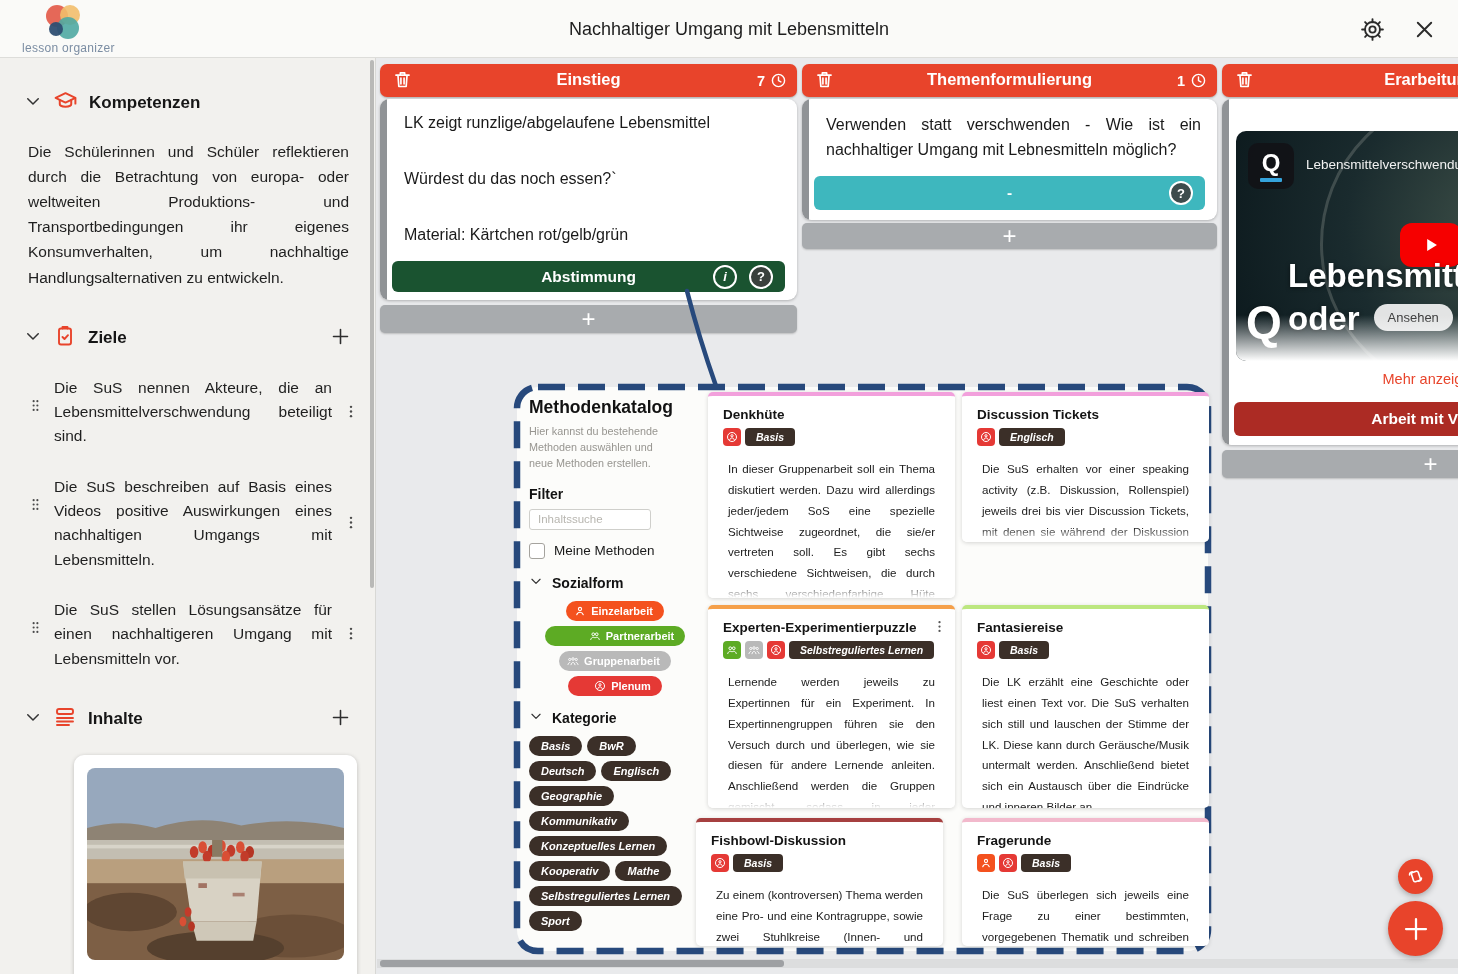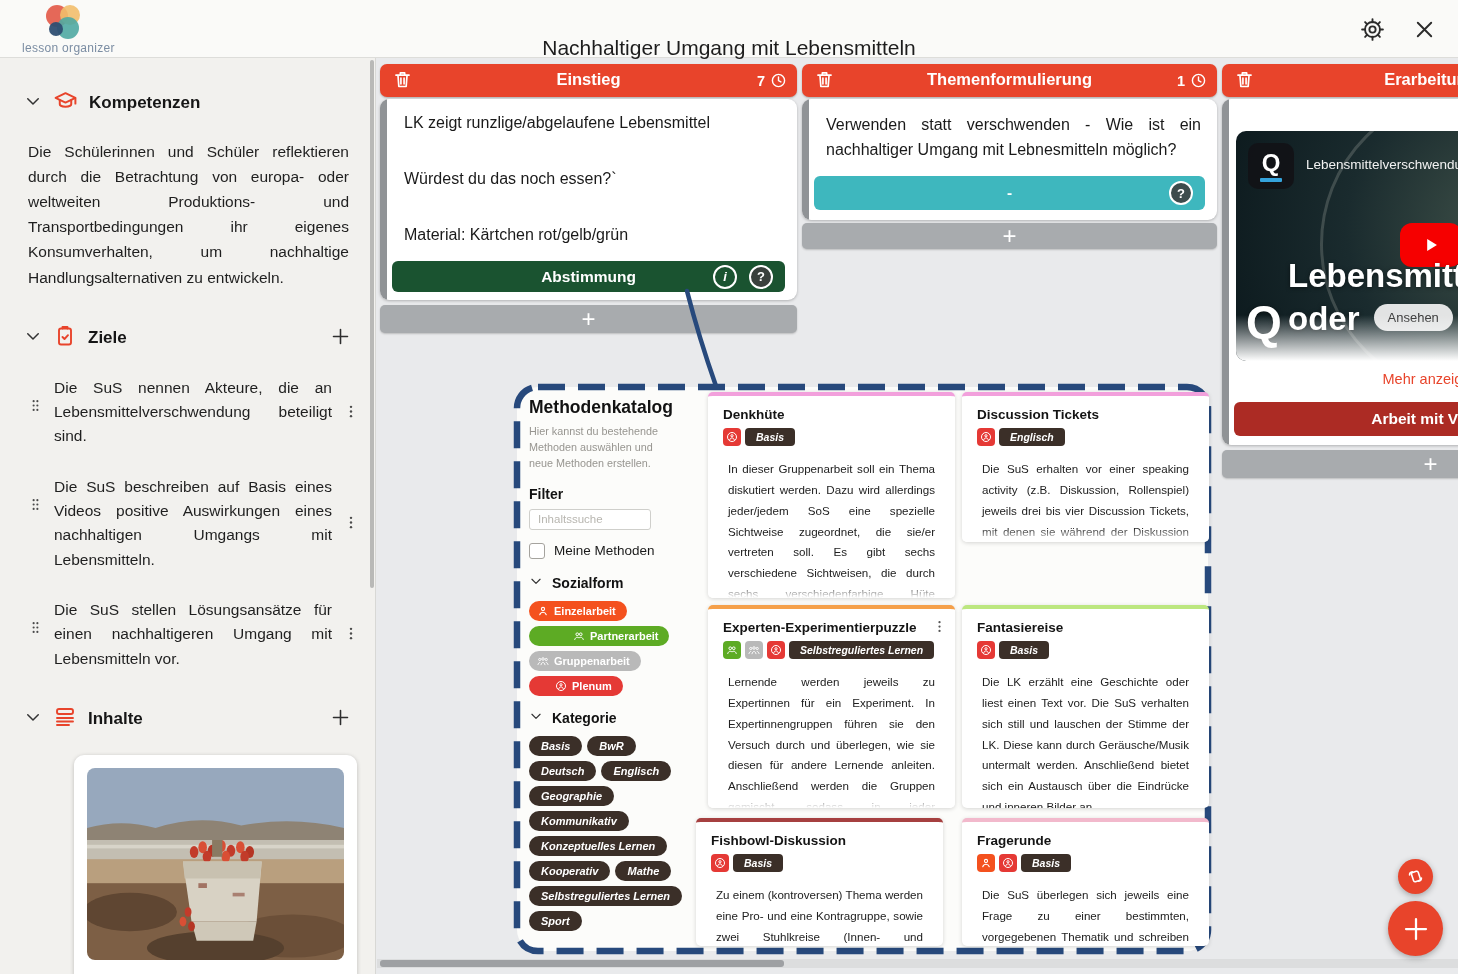--- a/index.html
+++ b/index.html
@@ -3,21 +3,21 @@
 <meta charset="utf-8">
 <style>
   * { margin:0; padding:0; box-sizing:border-box; }
   html,body { width:1458px; height:974px; font-family:"Liberation Sans", sans-serif; }
   .app { position:relative; width:1458px; height:974px; background:#E9EAEC; overflow:hidden; }
 
   
   .topbar { position:absolute; left:0; top:0; width:100%; height:58px; background:#FAFAF8; border-bottom:1px solid #DDDDDA; z-index:4; }
   .logo-icon { position:absolute; left:40px; top:2px; }
   .logo-text { position:absolute; left:12px; top:41px; font-size:12px; color:#7B8DA3; letter-spacing:.3px;margin-left:10px; }
-  .tb-title { position:absolute; left:50%; top:36px; transform:translateX(-50%); font-size:21px; font-weight:500; color:#1D1D1D; white-space:nowrap; }
+  .tb-title { position:absolute; left:50%; top:19px; transform:translateX(-50%); font-size:18px; font-weight:500; color:#1D1D1D; white-space:nowrap; }
   .tb-btn { position:absolute; top:17px; width:26px; height:26px; background:none; border:none; color:#2B2B2B; cursor:pointer; }
   .tb-gear { left:1359px; }
   .tb-close { left:1411px; top:18px; }
 
   
   .sidebar { position:absolute; left:0; top:58px; width:376px; bottom:0; background:#F2F1EE; border-right:1px solid #D8D8D5; overflow:hidden; z-index:2; }
   .sec-head { display:flex; align-items:center; gap:11px; margin:30px 24px 0 24px; }
   .sec-head .chev { color:#333; flex:none; }
   .sec-head .sic { color:#E8442B; flex:none; }
   .sec-label { font-size:17px; font-weight:600; color:#161616; }
@@ -75,21 +75,21 @@
   .kat-sub { margin-top:5px; width:142px; font-size:10.8px; line-height:1.5; color:#979590; }
   .kat-filter-label { margin-top:14px; font-size:14px; font-weight:700; color:#121212; }
   .kat-search { margin-top:7px; width:122px; height:21px; border:1px solid #CFCFCB; border-radius:3px; background:#fff; font-size:11.5px; padding:0 8px; font-family:inherit; color:#333; }
   .kat-search::placeholder { color:#B8B6B0; }
   .check-row { display:flex; align-items:center; gap:9px; margin-top:13px; }
   .checkbox { width:16px; height:16px; border:1.5px solid #A5A39E; border-radius:3px; background:#fff; cursor:pointer; }
   .check-label { font-size:13.5px; color:#1A1A1A; }
   .group-head { display:flex; align-items:center; gap:9px; margin-top:15px; }
   .group-head .chev { color:#333; }
   .group-label { font-size:14px; font-weight:700; color:#121212; }
-  .pill-col { display:flex; flex-direction:column; align-items:flex-start; gap:5px; margin-top:9px; }
+  .pill-col { display:flex; flex-direction:column; align-items:center; gap:5px; margin-top:9px; }
   .pill { display:flex; align-items:center; gap:5px; color:#fff; font-size:11px; font-weight:700; padding:4px 11px 4px 8px; border-radius:12px; border:none; cursor:pointer; font-family:inherit; }
   .pill.einzel { background:#F4511E; }
   .pill.partner { background:#5DAB24;padding-left:44px; }
   .pill.gruppe { background:#B9B9B9; }
   .pill.plenum { background:#E53935;padding-left:26px; }
   .kpills { display:flex; flex-wrap:wrap; gap:5px; margin-top:9px; width:158px; }
   .kpill { background:#3B2F28; color:#fff; font-style:italic; font-size:11px; font-weight:600; padding:4px 12px; border-radius:13px; border:none; cursor:pointer; font-family:inherit; }
 
   .mcard { position:absolute; background:#fff; border-radius:5px; border-top:4px solid #ccc; box-shadow:0 1px 4px rgba(0,0,0,.16); padding:11px 15px 0 15px; overflow:hidden; }
   .mcard .mtitle { font-size:13.5px; font-weight:800; color:#141414; }

